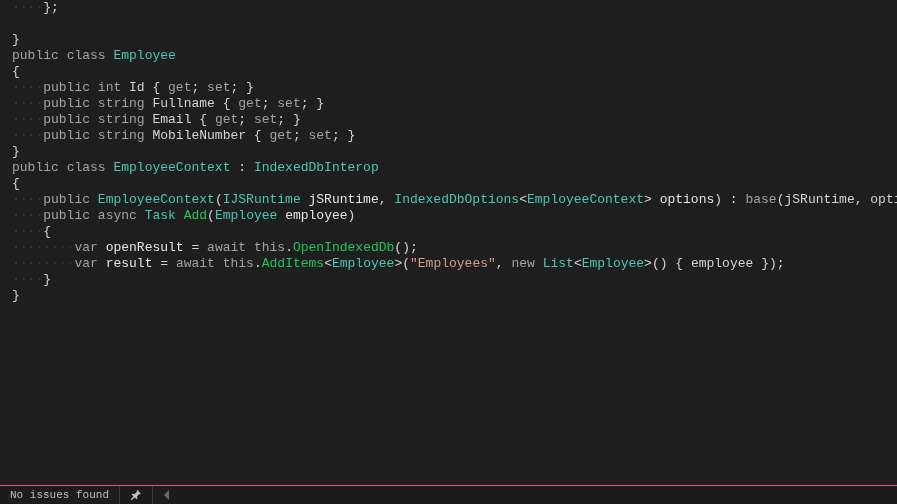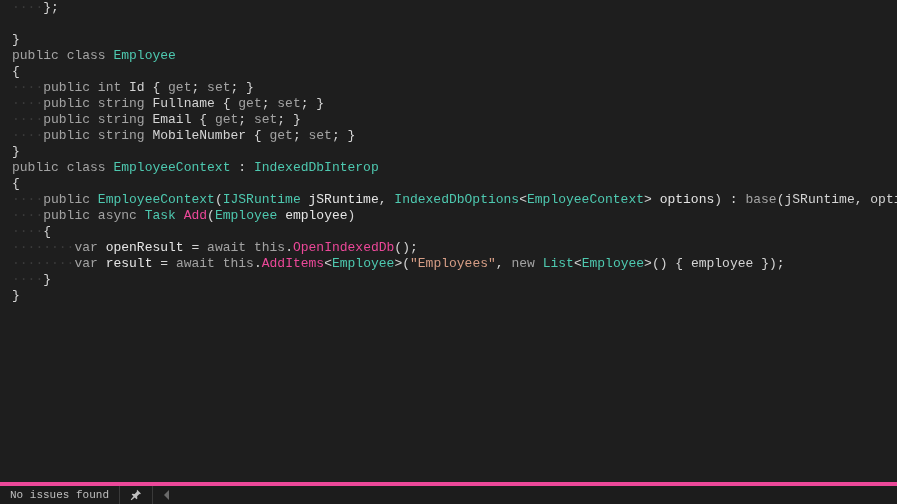--- a/index.html
+++ b/index.html
@@ -1,25 +1,25 @@
 <!DOCTYPE html>
 <html><head>
 <meta charset="utf-8">
 <style>
   html,body{margin:0;padding:0;width:897px;height:504px;background:#1e1e1e;color:#d4d4d4;font-family:Consolas,'Courier New',monospace;font-size:13px;line-height:16px;overflow:hidden}
   .editor{position:absolute;left:0;top:0;right:0;bottom:18px;padding:0 8px 0 12px;white-space:pre;overflow:hidden}
   .line{height:16px}
   .k{color:#a3a3a3}      
   .t{color:#4ec9b0}      
-  .m{color:#ec4899}      
+  .m{color:#22c55e}      
   .s{color:#d69d85}      
   .p{color:#d4d4d4}      
   .v{color:#e5e5e5}      
   .ws{color:#3a3a3a}     
-  .status{position:absolute;left:0;right:0;bottom:0;height:18px;background:#1c1c1c;border-top:4px solid #ec4899;display:flex;align-items:center;font-size:11px;color:#bfbfbf}
+  .status{position:absolute;left:0;right:0;bottom:0;height:18px;background:#1c1c1c;border-top:1px solid #ec4899;display:flex;align-items:center;font-size:11px;color:#bfbfbf}
   .status .sect{padding:0 10px;display:flex;align-items:center;gap:6px}
   .status .div{width:1px;height:18px;background:#3a3a3a}
   .icon{display:inline-block}
   svg{display:block}
 </style>
 </head>
 <body>
 
 <div class="editor" id="editor"><div class="line"><span class="ws">····</span><span class="p">};</span></div><div class="line"></div><div class="line"><span class="p">}</span></div><div class="line"><span class="k">public</span><span class="p"> </span><span class="k">class</span><span class="p"> </span><span class="t">Employee</span></div><div class="line"><span class="p">{</span></div><div class="line"><span class="ws">····</span><span class="k">public</span><span class="p"> </span><span class="k">int</span><span class="p"> Id { </span><span class="k">get</span><span class="p">; </span><span class="k">set</span><span class="p">; }</span></div><div class="line"><span class="ws">····</span><span class="k">public</span><span class="p"> </span><span class="k">string</span><span class="p"> Fullname { </span><span class="k">get</span><span class="p">; </span><span class="k">set</span><span class="p">; }</span></div><div class="line"><span class="ws">····</span><span class="k">public</span><span class="p"> </span><span class="k">string</span><span class="p"> Email { </span><span class="k">get</span><span class="p">; </span><span class="k">set</span><span class="p">; }</span></div><div class="line"><span class="ws">····</span><span class="k">public</span><span class="p"> </span><span class="k">string</span><span class="p"> MobileNumber { </span><span class="k">get</span><span class="p">; </span><span class="k">set</span><span class="p">; }</span></div><div class="line"><span class="p">}</span></div><div class="line"><span class="k">public</span><span class="p"> </span><span class="k">class</span><span class="p"> </span><span class="t">EmployeeContext</span><span class="p"> : </span><span class="t">IndexedDbInterop</span></div><div class="line"><span class="p">{</span></div><div class="line"><span class="ws">····</span><span class="k">public</span><span class="p"> </span><span class="t">EmployeeContext</span><span class="p">(</span><span class="t">IJSRuntime</span><span class="p"> </span><span class="v">jSRuntime</span><span class="p">, </span><span class="t">IndexedDbOptions</span><span class="p">&lt;</span><span class="t">EmployeeContext</span><span class="p">&gt; </span><span class="v">options</span><span class="p">) : </span><span class="k">base</span><span class="p">(jSRuntime, options) { }</span></div><div class="line"><span class="ws">····</span><span class="k">public</span><span class="p"> </span><span class="k">async</span><span class="p"> </span><span class="t">Task</span><span class="p"> </span><span class="m">Add</span><span class="p">(</span><span class="t">Employee</span><span class="p"> </span><span class="v">employee</span><span class="p">)</span></div><div class="line"><span class="ws">····</span><span class="p">{</span></div><div class="line"><span class="ws">····</span><span class="ws">····</span><span class="k">var</span><span class="p"> </span><span class="v">openResult</span><span class="p"> = </span><span class="k">await</span><span class="p"> </span><span class="k">this</span><span class="p">.</span><span class="m">OpenIndexedDb</span><span class="p">();</span></div><div class="line"><span class="ws">····</span><span class="ws">····</span><span class="k">var</span><span class="p"> </span><span class="v">result</span><span class="p"> = </span><span class="k">await</span><span class="p"> </span><span class="k">this</span><span class="p">.</span><span class="m">AddItems</span><span class="p">&lt;</span><span class="t">Employee</span><span class="p">&gt;(</span><span class="s">"Employees"</span><span class="p">, </span><span class="k">new</span><span class="p"> </span><span class="t">List</span><span class="p">&lt;</span><span class="t">Employee</span><span class="p">&gt;() { employee });</span></div><div class="line"><span class="ws">····</span><span class="p">}</span></div><div class="line"><span class="p">}</span></div></div>
 

